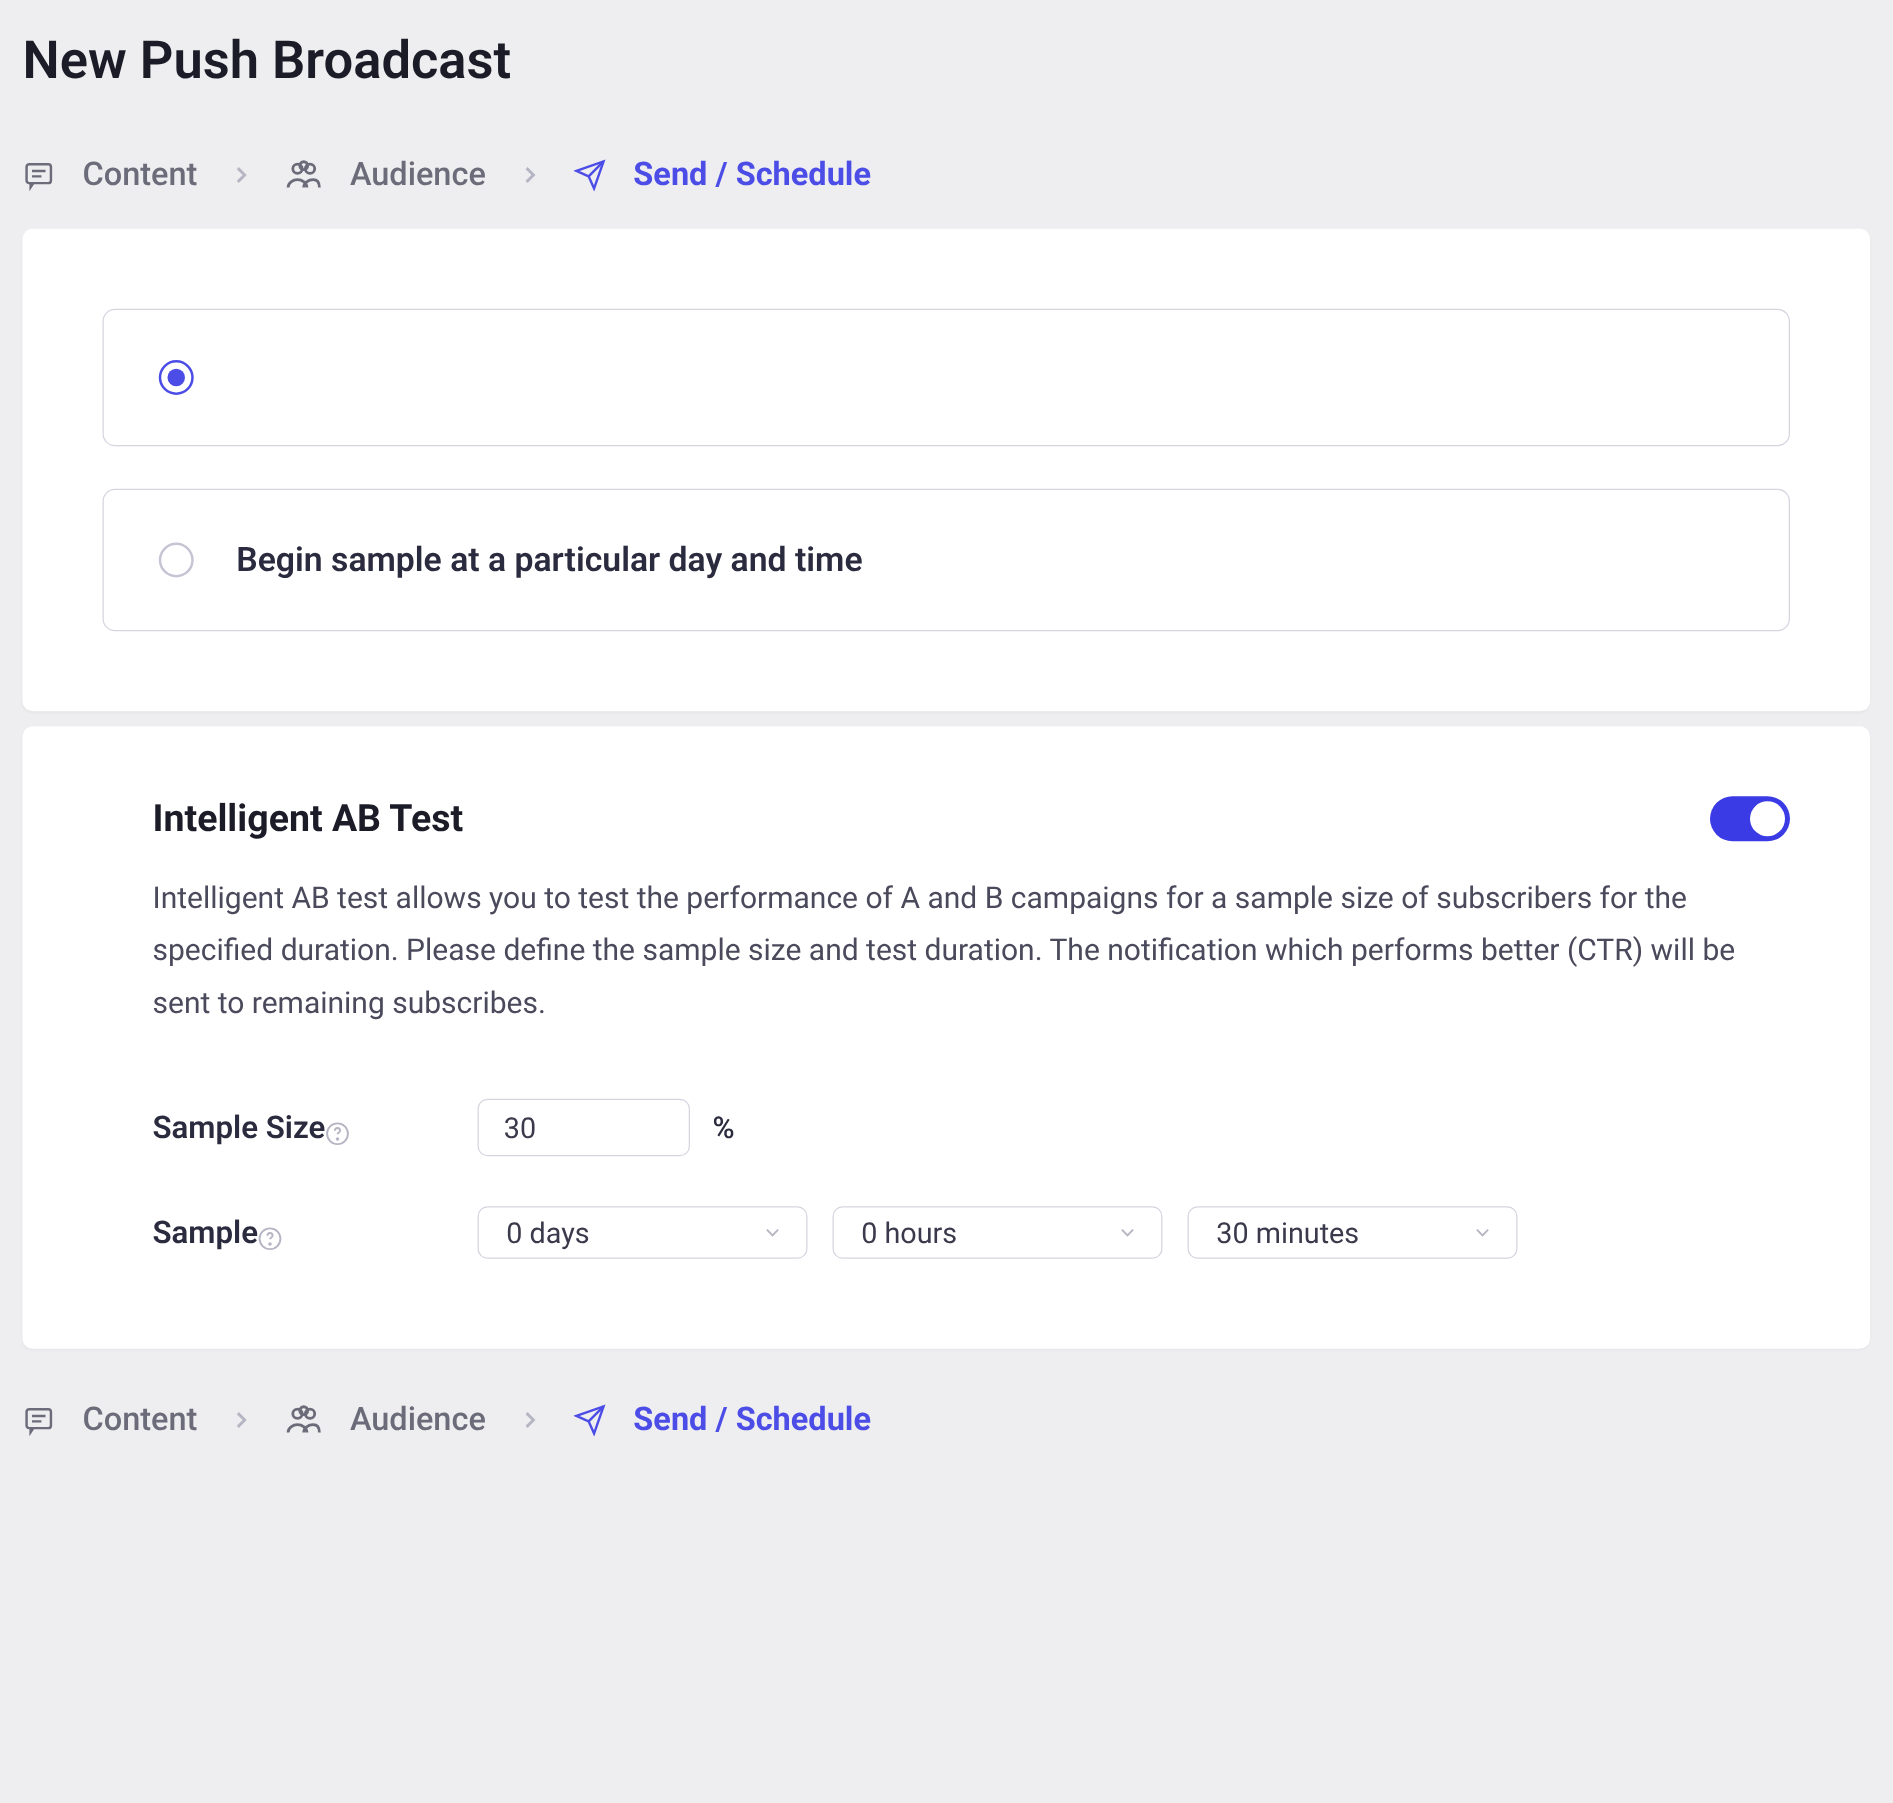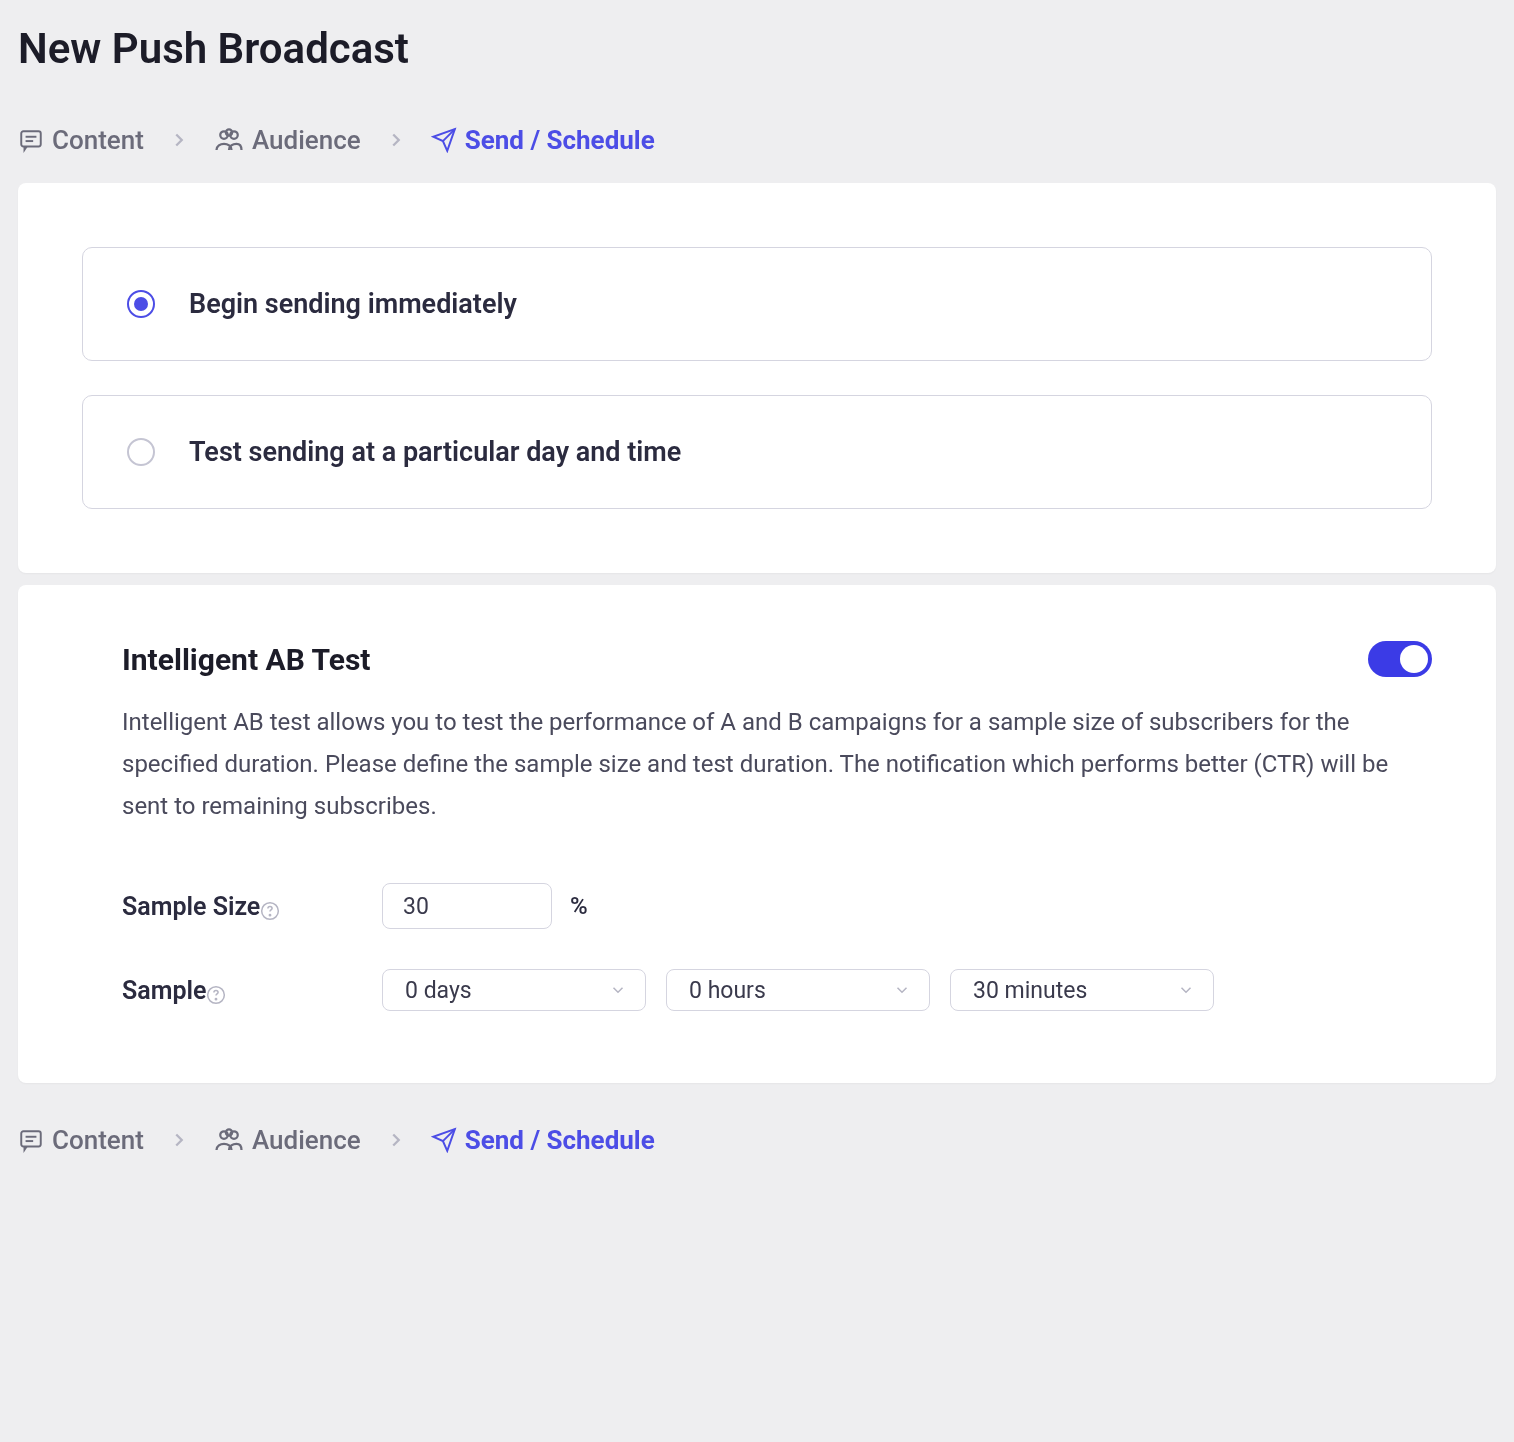--- a/index.html
+++ b/index.html
@@ -22,21 +22,21 @@
   }
   .breadcrumb {
     display: flex;
     align-items: center;
     gap: 24px;
     padding: 12px 18px 28px 18px;
   }
   .bc-item {
     display: flex;
     align-items: center;
-    gap: 8px;
+    gap: 22px;
     color: #6b6b7a;
     font-size: 26px;
     font-weight: 500;
     cursor: pointer;
   }
   .bc-item.active {
     color: #4c4de6;
     font-weight: 700;
   }
   .bc-chevron {
@@ -250,25 +250,24 @@
     </span>
     <span>Send / Schedule</span>
   </div>
 </nav>
 
 <div class="card">
   <div class="radio-option">
     <div class="radio-circle selected">
       <div class="radio-dot"></div>
     </div>
-    <div class="radio-label">Begin sending immediately</div>
   </div>
   <div class="radio-option">
     <div class="radio-circle"></div>
-    <div class="radio-label">Test sending at a particular day and time</div>
+    <div class="radio-label">Begin sample at a particular day and time</div>
   </div>
 </div>
 
 <div class="card-ab">
   <div class="ab-header">
     <div class="ab-title">Intelligent AB Test</div>
     <div class="toggle">
       <div class="toggle-knob"></div>
     </div>
   </div>

